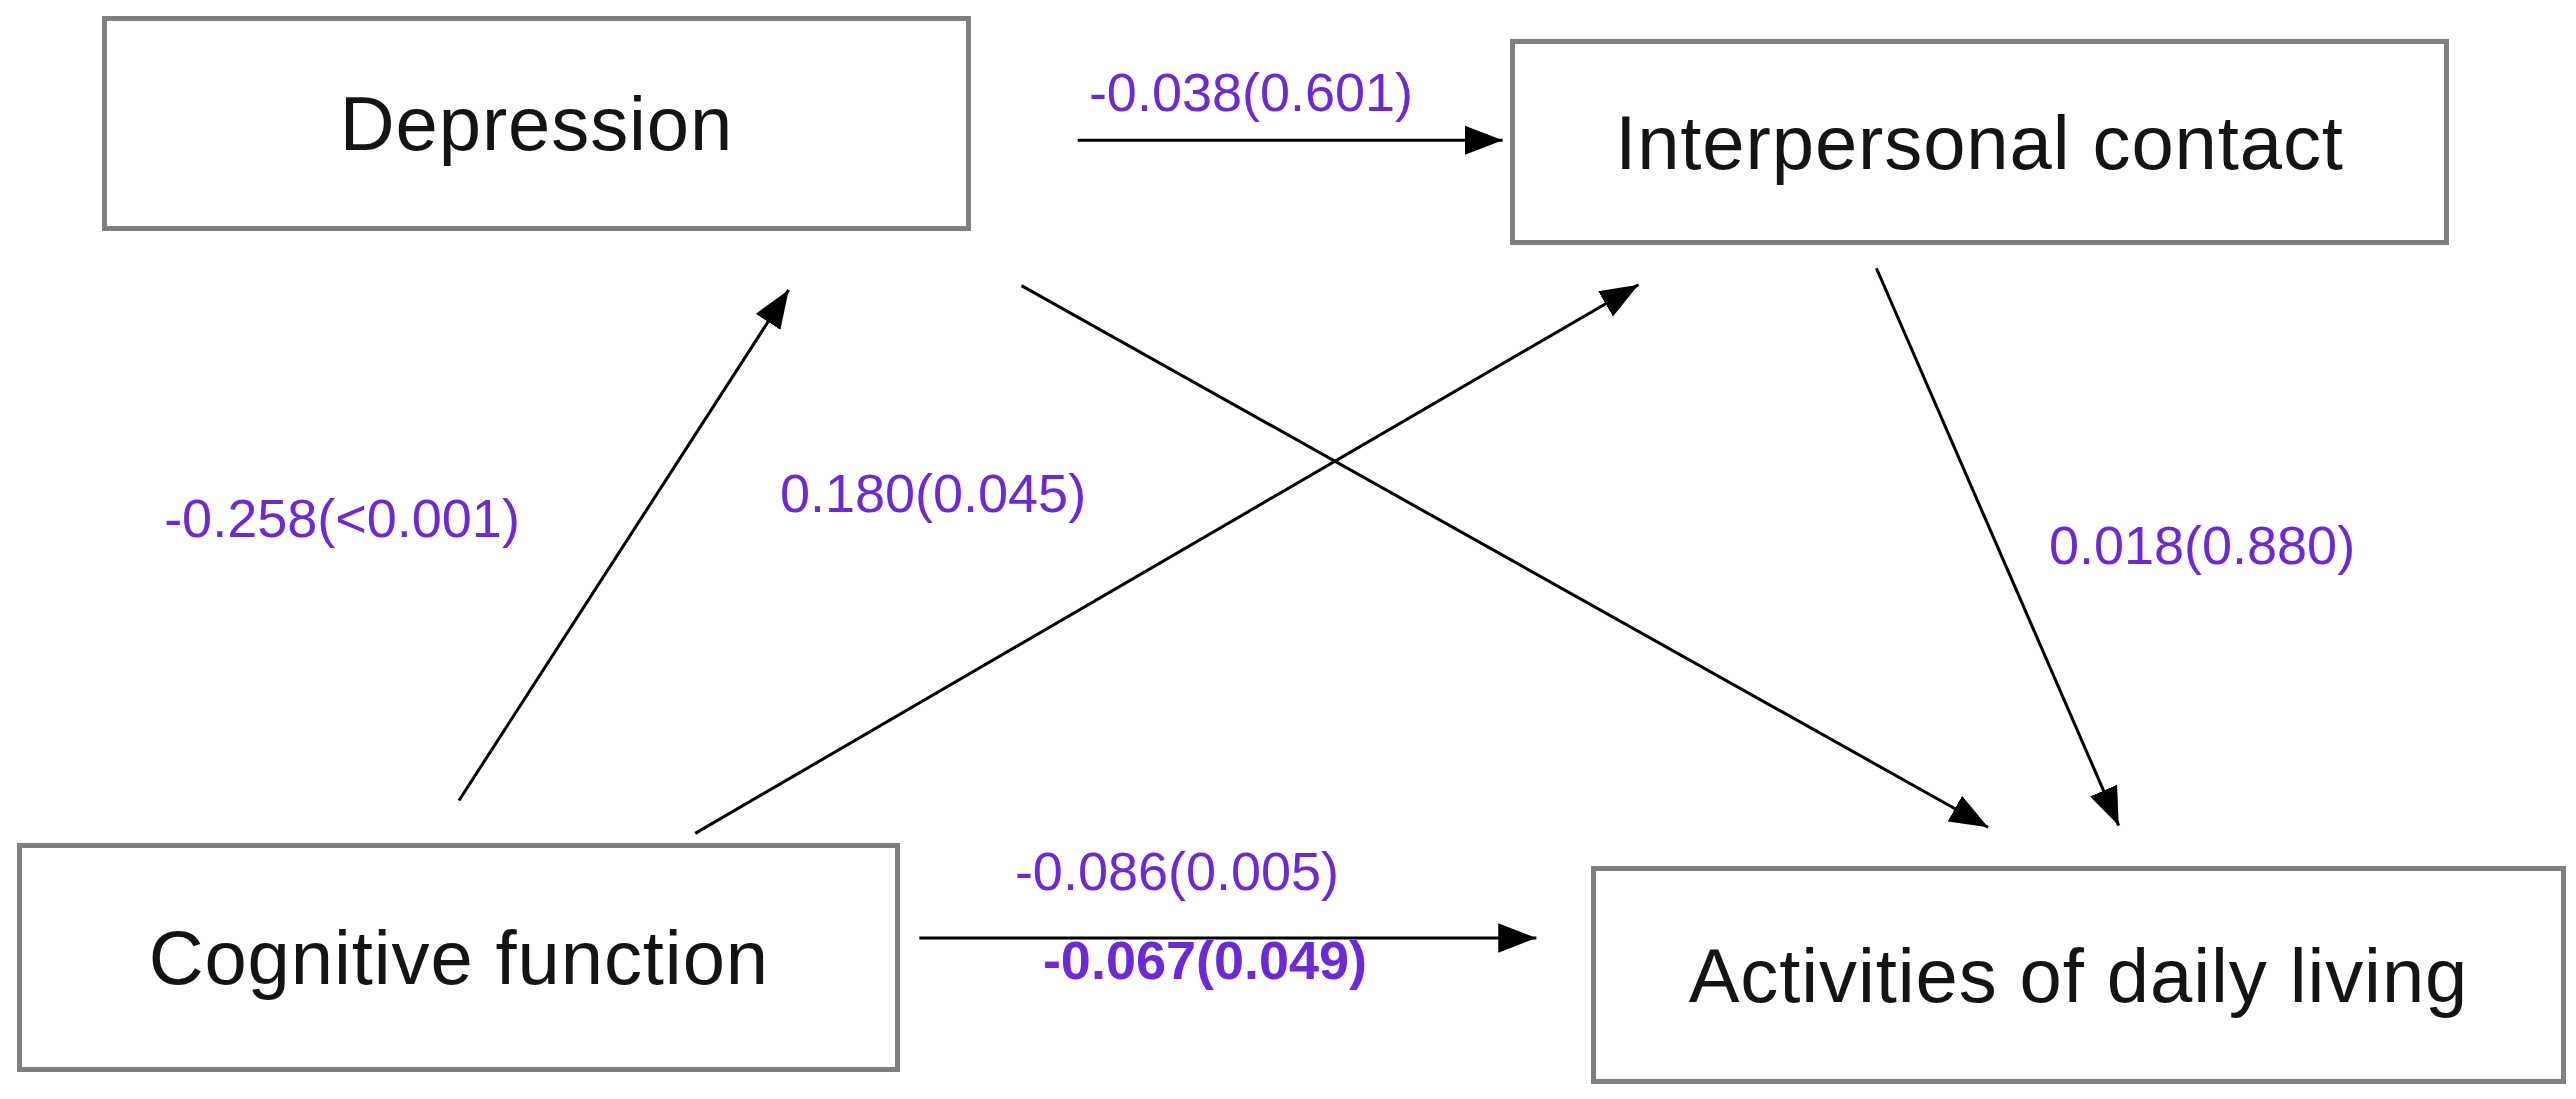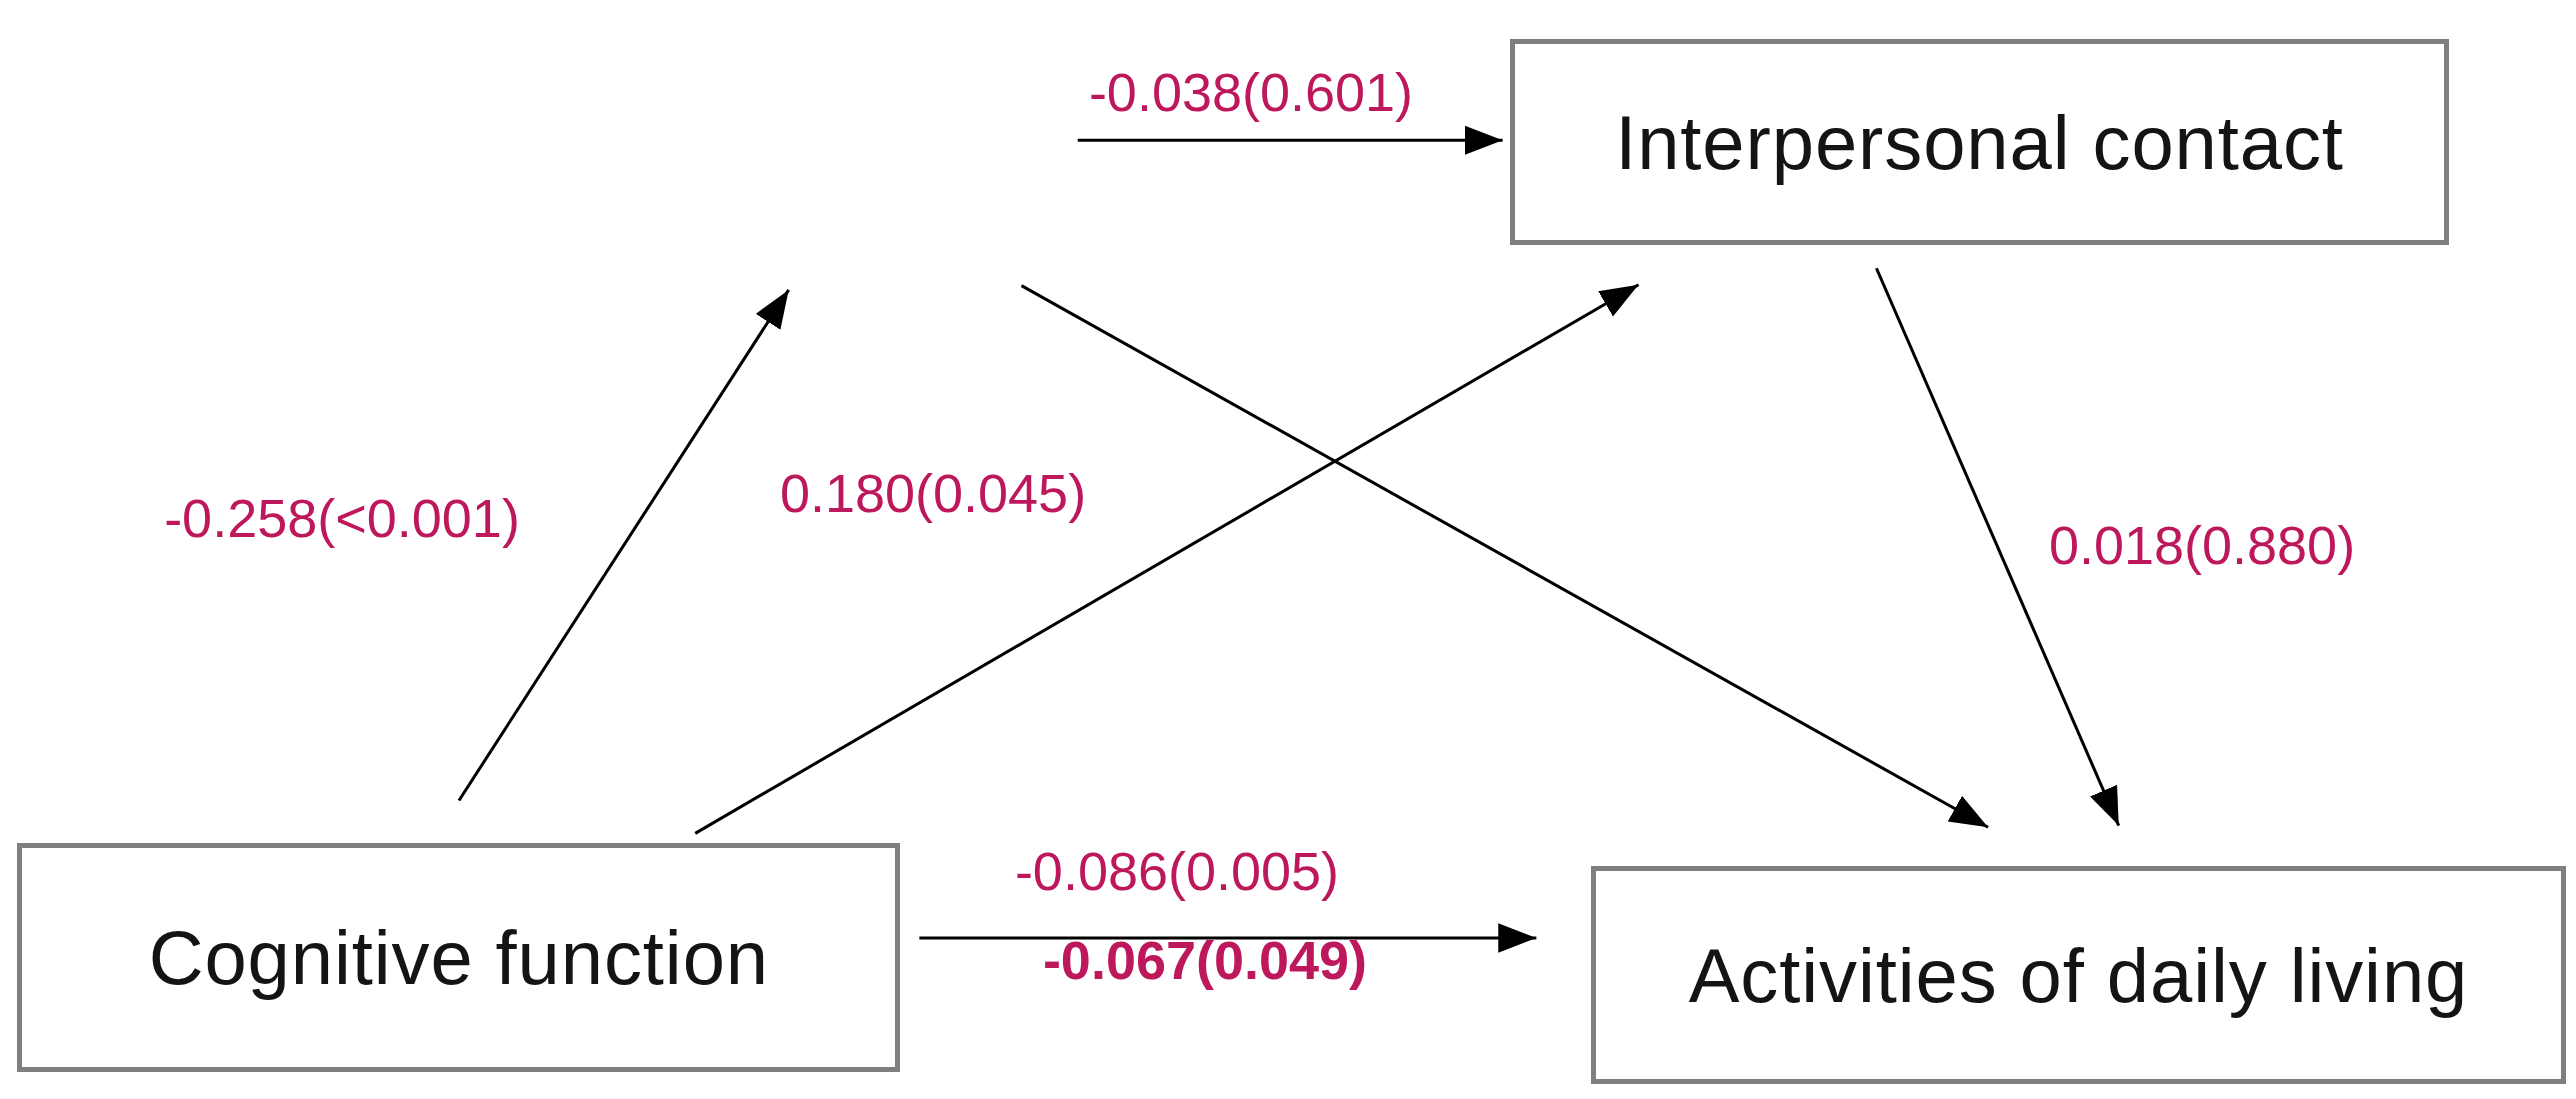--- a/index.html
+++ b/index.html
@@ -34,21 +34,21 @@
   .node-label {
     font-size: 76px;
     color: #141414;
     letter-spacing: 0.9px;
     white-space: nowrap;
   }
   .edge-label {
     position: absolute;
     transform: translate(-50%, -50%);
     font-size: 54px;
-    color: #be185d;
+    color: #6d28d9;
     white-space: nowrap;
   }
   
   .node-depression   { left: 102px;  top: 15.6px;   width: 869px; height: 215px; }
   .node-interpersonal{ left: 1510px; top: 39px;   width: 939px; height: 206px; }
   .node-cognitive    { left: 17.3px;   top: 843px;  width: 883px; height: 229px; }
   .node-adl          { left: 1591px; top: 866px; width: 975px; height: 218px; text-align: right; }
   
   .lbl-dep-int   { left: 1251px; top: 92px;  }
   .lbl-cog-dep   { left: 342px;  top: 518px;  }
@@ -76,20 +76,23 @@
 
     <line x1="803" y1="963" x2="1893" y2="329" stroke="#000000" stroke-width="3.5" marker-end="url(#arrowhead)"></line>
 
     <line x1="1180" y1="330" x2="2297" y2="956" stroke="#000000" stroke-width="3.5" marker-end="url(#arrowhead)"></line>
 
     <line x1="2168" y1="310" x2="2448" y2="954" stroke="#000000" stroke-width="3.5" marker-end="url(#arrowhead)"></line>
 
     <line x1="1062" y1="1084" x2="1775" y2="1084" stroke="#000000" stroke-width="3.5" marker-end="url(#arrowhead)"></line>
   </svg>
 
+  <div class="node node-depression">
+    <span class="node-label">Depression</span>
+  </div>
 
   <div class="node node-cognitive">
     <span class="node-label">Cognitive function</span>
   </div>
 
   <div class="node node-interpersonal">
     <span class="node-label">Interpersonal contact</span>
   </div>
 
   <div class="node node-adl">

